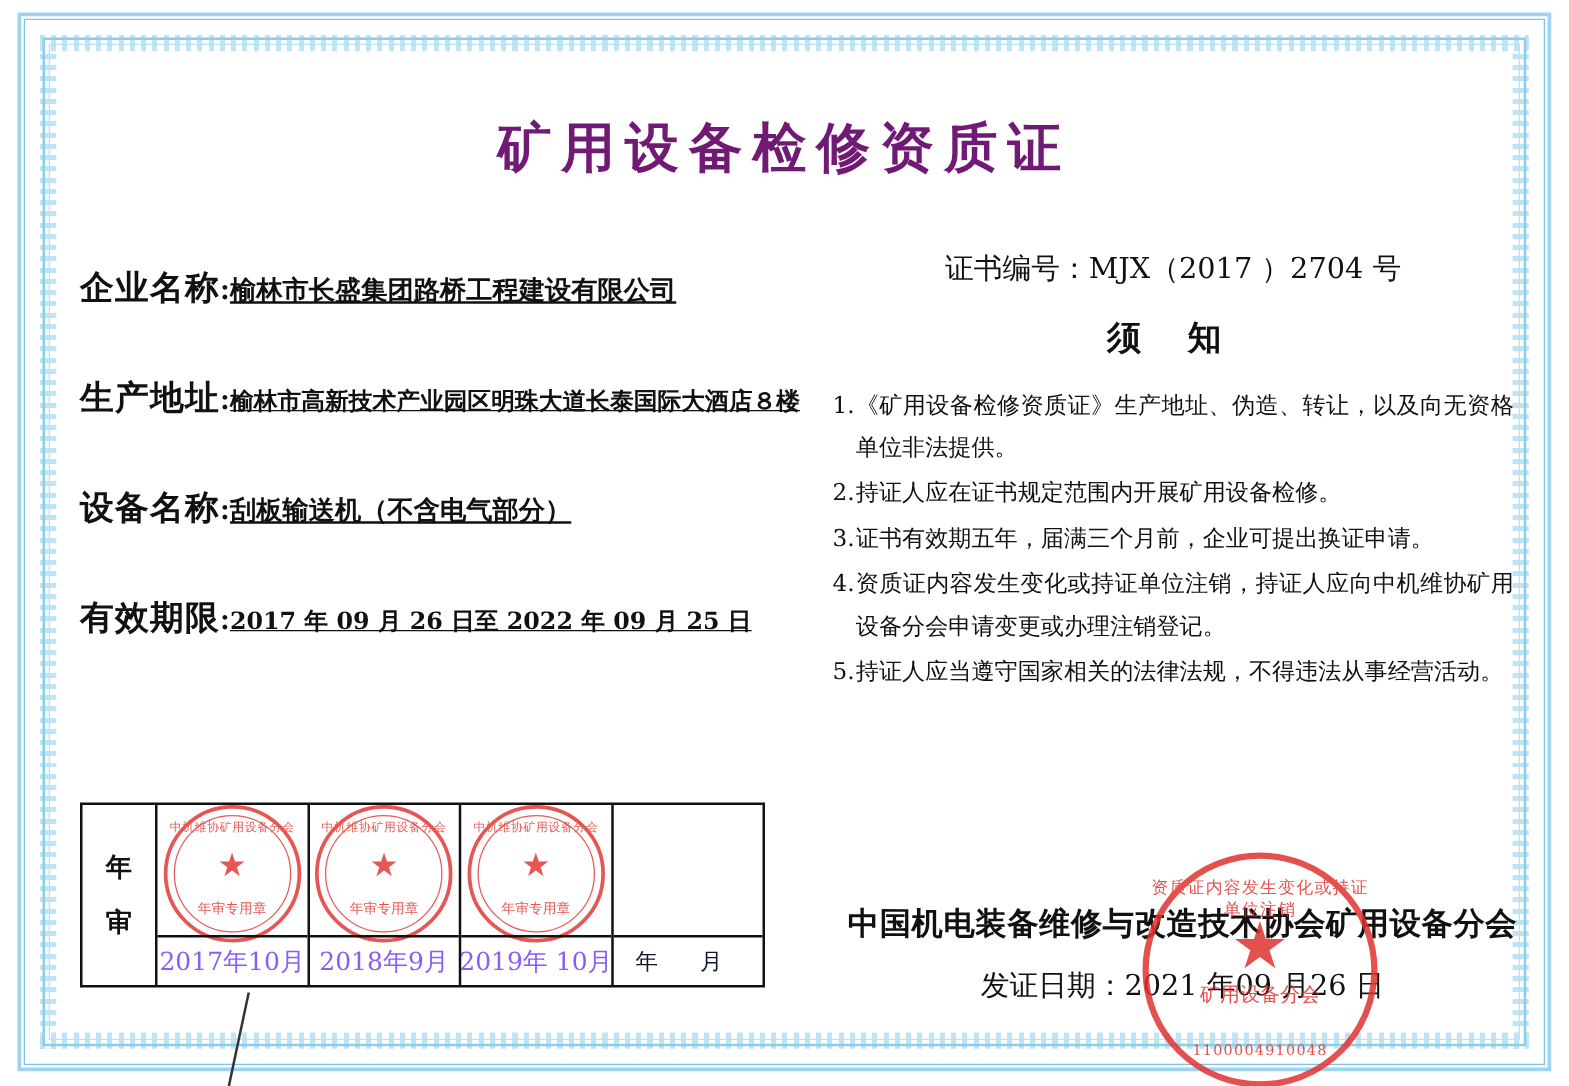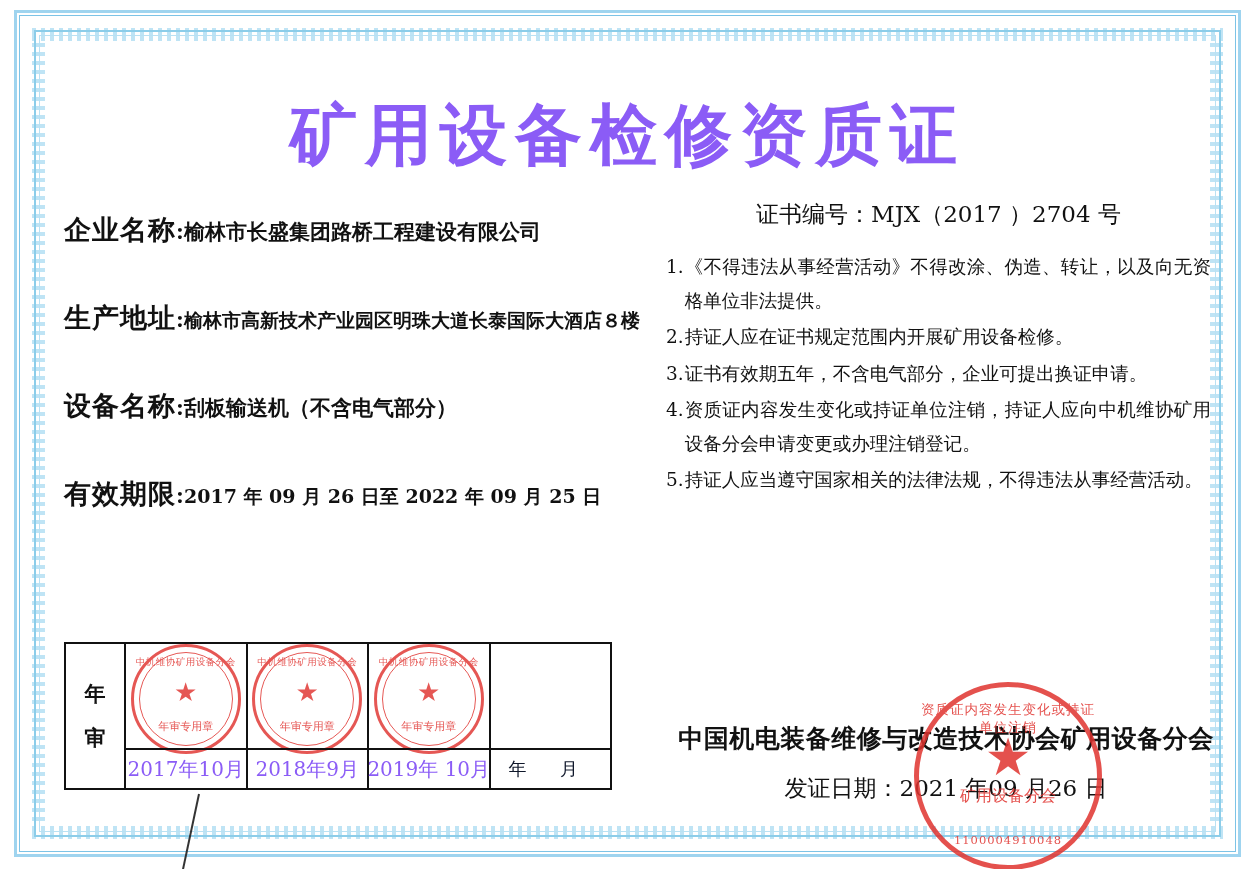--- a/index.html
+++ b/index.html
@@ -83,23 +83,23 @@
 
   
   .title {
     position: absolute;
     left: 0;
     right: 0;
     top: 48px;
     text-align: center;
     font-family: "DejaVu Serif", serif;
     font-weight: 700;
-    font-size: 67px;
+    font-size: 43px;
     letter-spacing: 8px;
-    color: #8b5cf6;
+    color: #701a75;
     white-space: nowrap;
   }
 
   
   .left-col {
     position: absolute;
     left: 18px;
     top: 170px;
     width: 600px;
   }
@@ -117,20 +117,21 @@
   }
   .field-colon {
     font-size: 24px;
     font-weight: 700;
   }
   .field-value {
     font-size: 25px;
     font-weight: 700;
     font-family: "DejaVu Serif", serif;
     letter-spacing: 0px;
+    text-decoration: underline;
   }
   .field-value.small {
     font-size: 19px;
     letter-spacing: 0px;
   }
   .field-value.medium {
     font-size: 21px;
   }
 
   
@@ -399,33 +400,34 @@
       <div class="field-row">
         <span class="field-label">有效期限</span>
         <span class="field-colon">:</span>
         <span class="field-value small">2017 年 09 月 26 日至 2022 年 09 月 25 日</span>
       </div>
 
     </div>
 
     <div class="right-col">
       <div class="cert-no">证书编号：MJX（2017 ）2704 号</div>
+      <div class="notice-title">须  知</div>
 
       <div class="notice-list">
         <div class="notice-item">
           <span class="notice-num">1.</span>
-          <span class="notice-text">《不得违法从事经营活动》不得改涂、伪造、转让，以及向无资格单位非法提供。</span>
+          <span class="notice-text">《矿用设备检修资质证》生产地址、伪造、转让，以及向无资格单位非法提供。</span>
         </div>
         <div class="notice-item">
           <span class="notice-num">2.</span>
           <span class="notice-text">持证人应在证书规定范围内开展矿用设备检修。</span>
         </div>
         <div class="notice-item">
           <span class="notice-num">3.</span>
-          <span class="notice-text">证书有效期五年，不含电气部分，企业可提出换证申请。</span>
+          <span class="notice-text">证书有效期五年，届满三个月前，企业可提出换证申请。</span>
         </div>
         <div class="notice-item">
           <span class="notice-num">4.</span>
           <span class="notice-text">资质证内容发生变化或持证单位注销，持证人应向中机维协矿用设备分会申请变更或办理注销登记。</span>
         </div>
         <div class="notice-item">
           <span class="notice-num">5.</span>
           <span class="notice-text">持证人应当遵守国家相关的法律法规，不得违法从事经营活动。</span>
         </div>
       </div>

